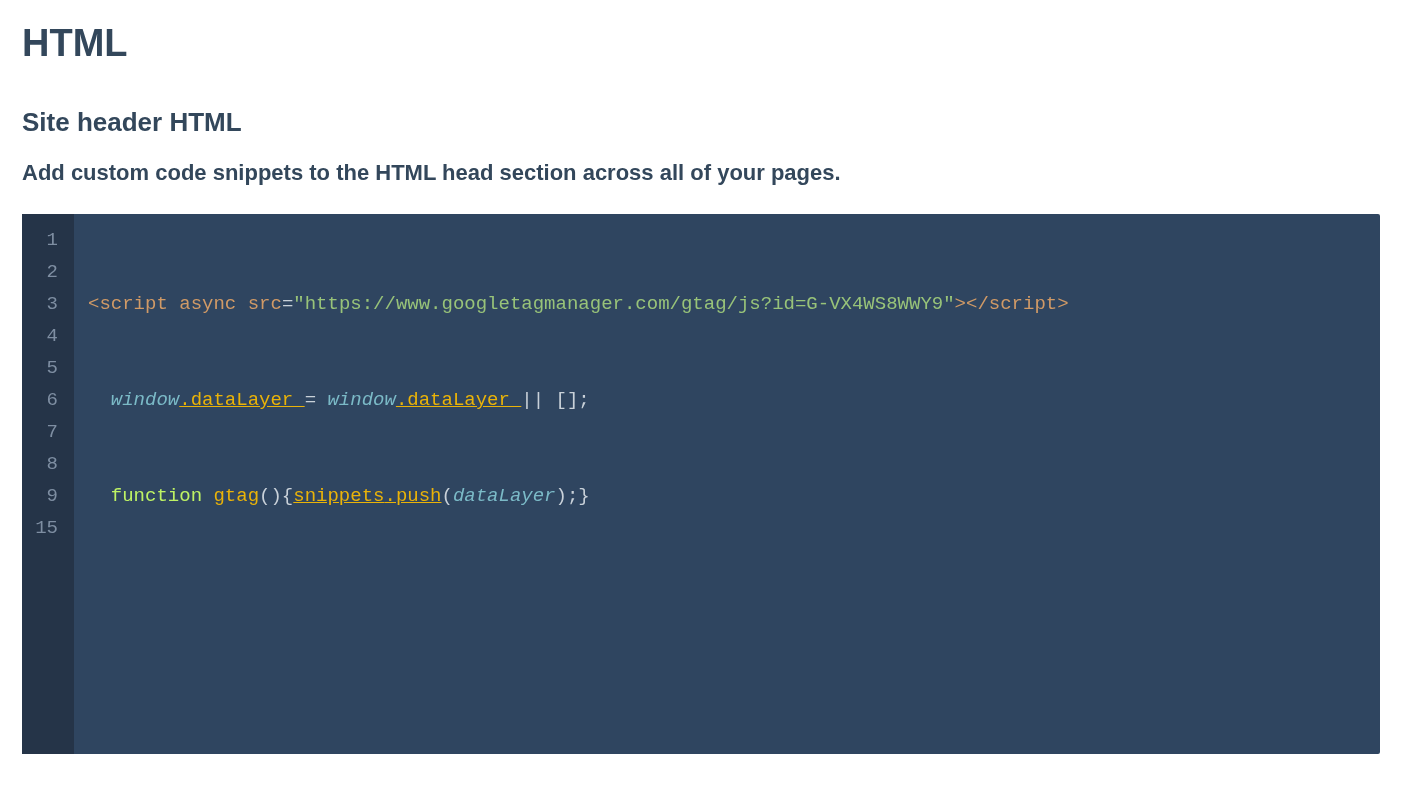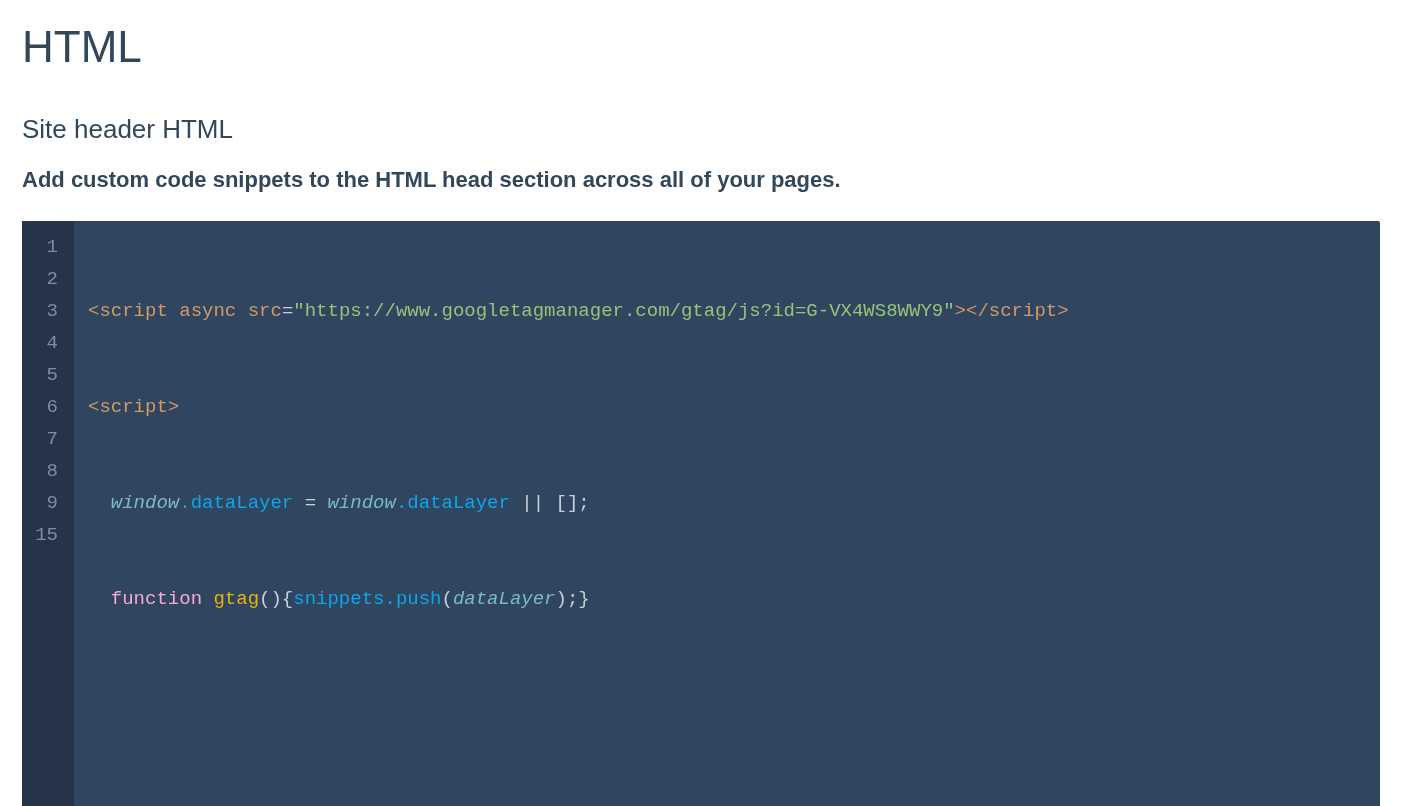--- a/index.html
+++ b/index.html
@@ -3,28 +3,28 @@
 <meta charset="utf-8">
 <style>
   * { box-sizing: border-box; margin: 0; padding: 0; }
   body {
     font-family: -apple-system, BlinkMacSystemFont, "Segoe UI", Helvetica, Arial, sans-serif;
     background: #ffffff;
     padding: 22px 22px 30px 22px;
     color: #33475b;
   }
   h1.section-title {
-    font-size: 44px;
-    font-weight: 400;
+    font-size: 38px;
+    font-weight: 700;
     color: #33475b;
     margin-bottom: 42px;
   }
   h2.subsection-title {
     font-size: 26px;
-    font-weight: 400;
+    font-weight: 700;
     color: #33475b;
     margin-bottom: 22px;
   }
   p.description {
     font-size: 22px;
     font-weight: 700;
     color: #33475b;
     margin-bottom: 28px;
   }
   .code-editor {
@@ -54,23 +54,23 @@
     color: #c9d1d9;
     white-space: pre;
     overflow-x: auto;
     flex: 1;
   }
   .code-line { height: 32px; }
   
   .cm  { color: #8a98ab; font-style: italic; }  
   .tag { color: #d19a66; }
   .str { color: #98c379; }                        
-  .kw  { color: #f9a8d4; }                        
+  .kw  { color: #bef264; }                        
   .fn  { color: #eab308; }
-  .id  { color: #0ea5e9; }
+  .id  { color: #eab308; text-decoration: underline; }
   .arg { color: #7bbac7; font-style: italic; }                        
   .punc{ color: #c9d1d9; }
   .type{ color: #7bbac7; }
 </style>
 </head>
 <body>
 
 <h1 class="section-title">HTML</h1>
 <h2 class="subsection-title">Site header HTML</h2>
 <p class="description">Add custom code snippets to the HTML head section across all of your pages.</p>
@@ -83,21 +83,20 @@
     <div class="ln">4</div>
     <div class="ln">5</div>
     <div class="ln">6</div>
     <div class="ln">7</div>
     <div class="ln">8</div>
     <div class="ln">9</div>
     <div class="ln">15</div>
   </div>
   <div class="code-area">
     <div class="code-line"><span class="tag">&lt;</span><span class="tag">script</span><span> </span><span class="tag">async</span><span> </span><span class="tag">src</span><span class="punc">=</span><span class="str">"https://www.googletagmanager.com/gtag/js?id=G-VX4WS8WWY9"</span><span class="tag">&gt;</span><span class="tag">&lt;/</span><span class="tag">script</span><span class="tag">&gt;</span></div>
-    <div class="code-line"><span class="tag">&lt;</span><span class="tag">script</span><span class="tag">&gt;</span></div>
     <div class="code-line"><span>  </span><span class="arg">window</span><span class="id">.dataLayer </span><span class="punc">=</span><span class="arg"> window</span><span class="id">.dataLayer </span><span class="punc">||</span><span class="punc"> [];</span></div>
     <div class="code-line"><span>  </span><span class="kw">function</span><span> </span><span class="fn">gtag</span><span class="punc">(){</span><span class="id">snippets</span><span class="id">.push</span><span class="punc">(</span><span class="arg">dataLayer</span><span class="punc">);}</span></div>
     
     
     
     
   </div>
 </div>
 
 </body></html>

